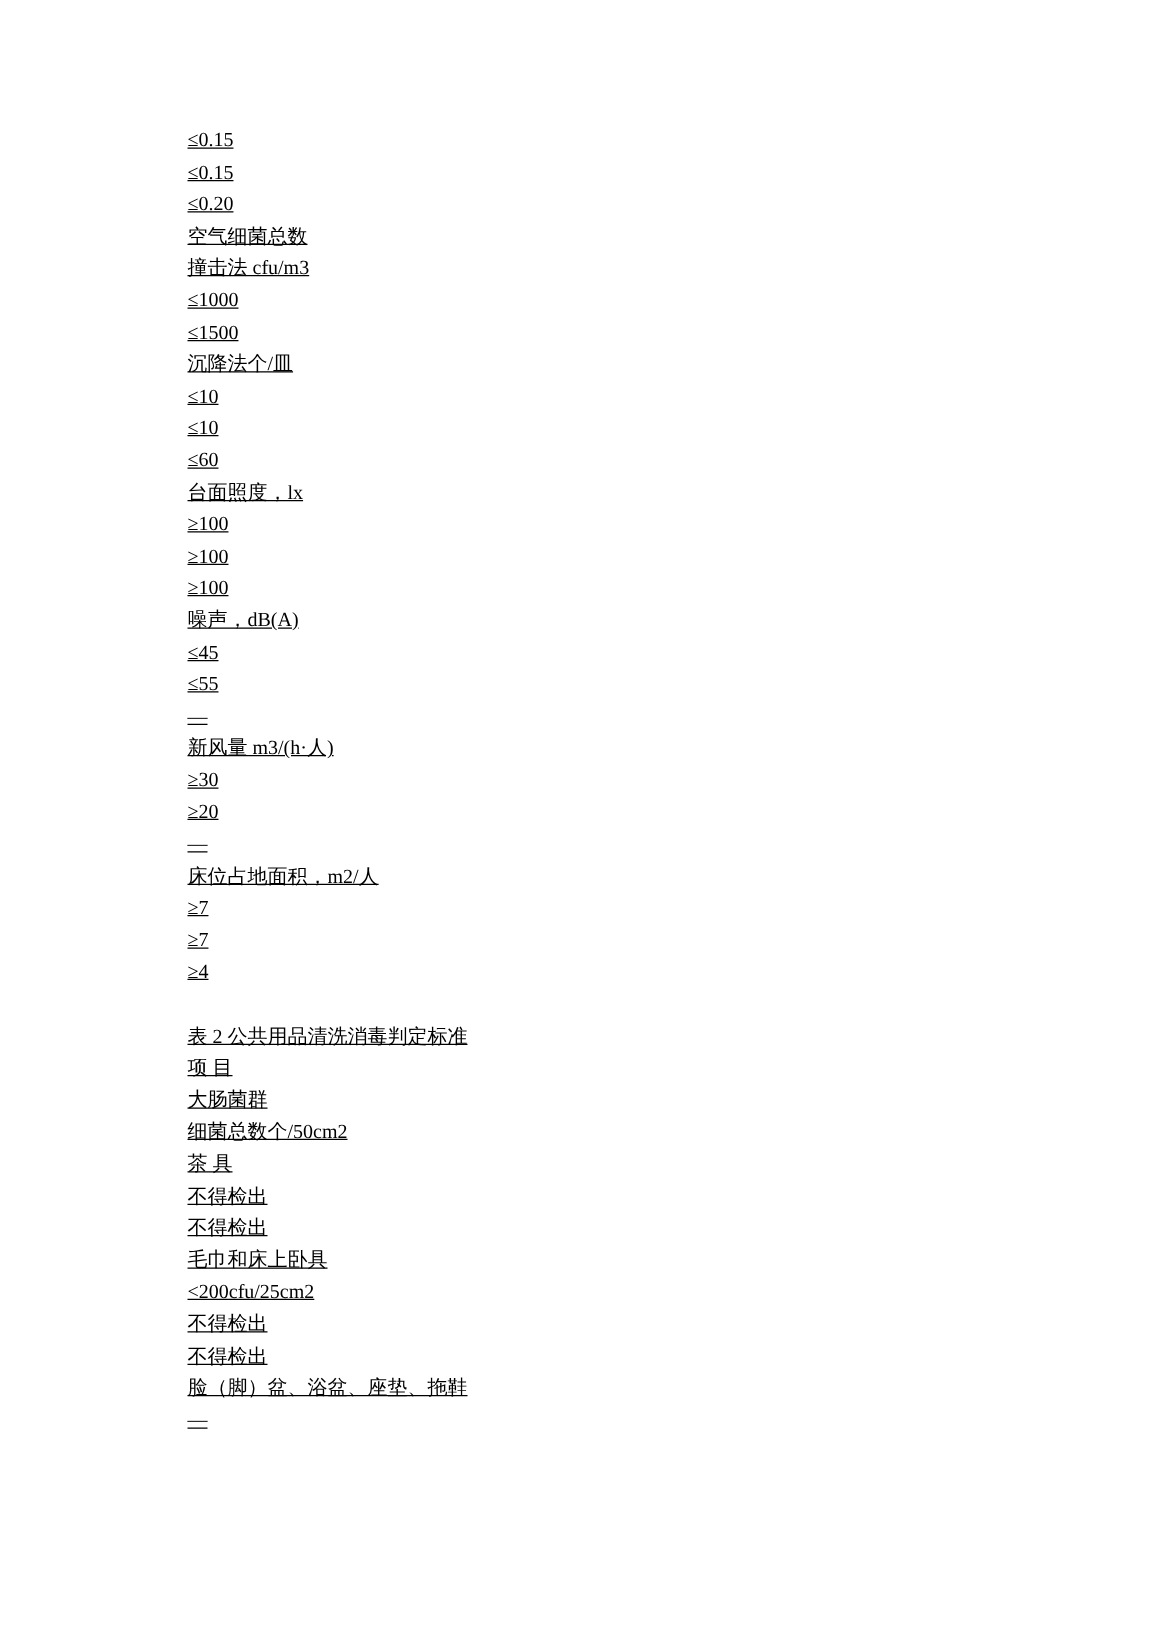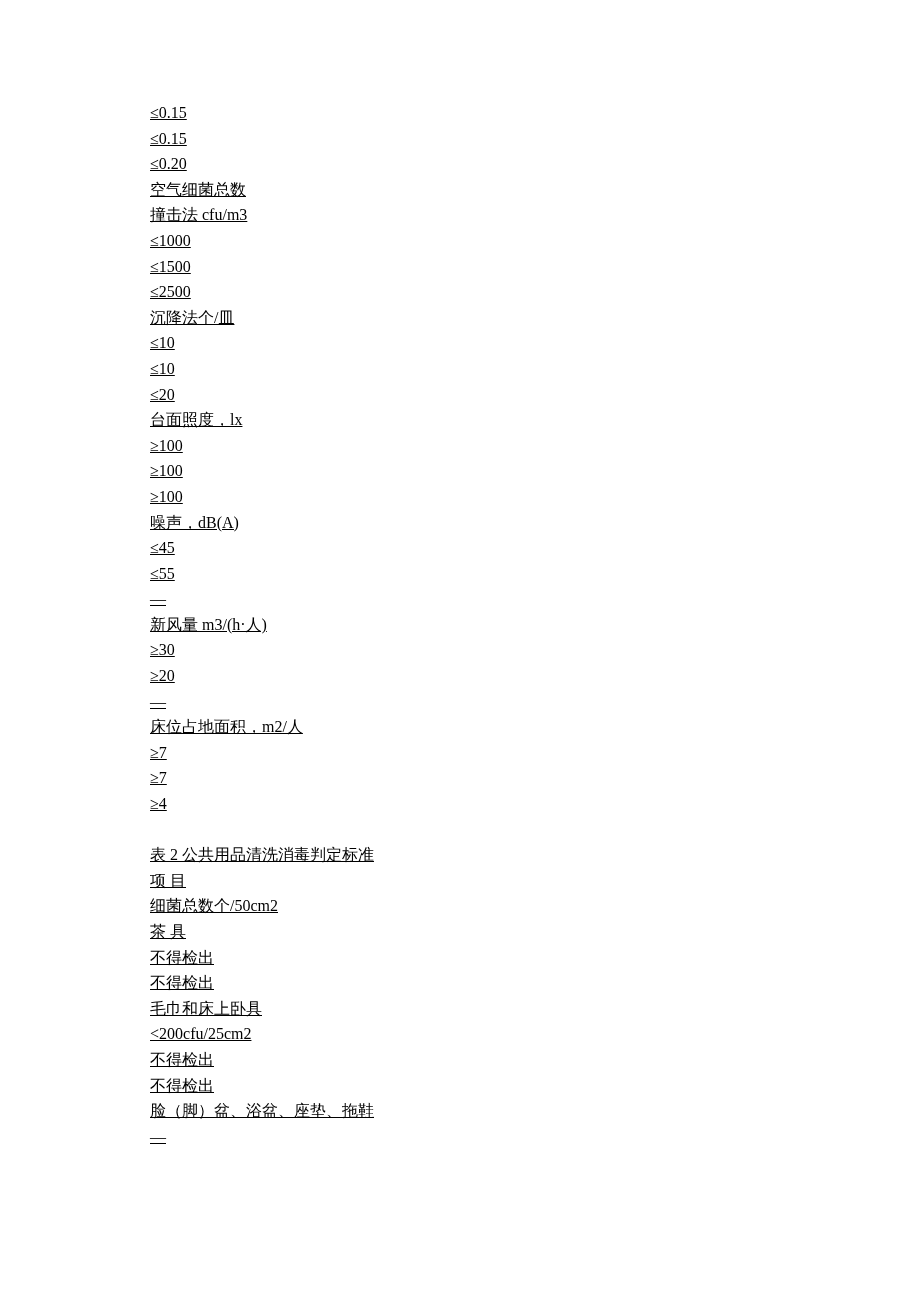--- a/index.html
+++ b/index.html
@@ -29,44 +29,44 @@
 <body>
 
 <div class="page" id="page-root">
 <div class="line">≤0.15</div>
     <div class="line">≤0.15</div>
     <div class="line">≤0.20</div>
     <div class="line">空气细菌总数</div>
     <div class="line">撞击法 cfu/m3</div>
     <div class="line">≤1000</div>
     <div class="line">≤1500</div>
-    <div class="line">≤2500</div>
     <div class="line">沉降法个/皿</div>
     <div class="line">≤10</div>
     <div class="line">≤10</div>
-    <div class="line">≤20</div>
+    <div class="line">≤60</div>
     <div class="line">台面照度，lx</div>
     <div class="line">≥100</div>
     <div class="line">≥100</div>
     <div class="line">≥100</div>
     <div class="line">噪声，dB(A)</div>
     <div class="line">≤45</div>
     <div class="line">≤55</div>
     <div class="line">—</div>
     <div class="line">新风量 m3/(h·人)</div>
     <div class="line">≥30</div>
     <div class="line">≥20</div>
     <div class="line">—</div>
     <div class="line">床位占地面积，m2/人</div>
     <div class="line">≥7</div>
     <div class="line">≥7</div>
     <div class="line">≥4</div>
     <div class="blank"></div>
     <div class="line">表 2  公共用品清洗消毒判定标准</div>
     <div class="line">项 目</div>
+    <div class="line">大肠菌群</div>
     <div class="line">细菌总数个/50cm2</div>
     <div class="line">茶 具</div>
     <div class="line">不得检出</div>
     <div class="line">不得检出</div>
     <div class="line">毛巾和床上卧具</div>
     <div class="line">&lt;200cfu/25cm2</div>
     <div class="line">不得检出</div>
     <div class="line">不得检出</div>
     <div class="line">脸（脚）盆、浴盆、座垫、拖鞋</div>
     <div class="line">—</div>

